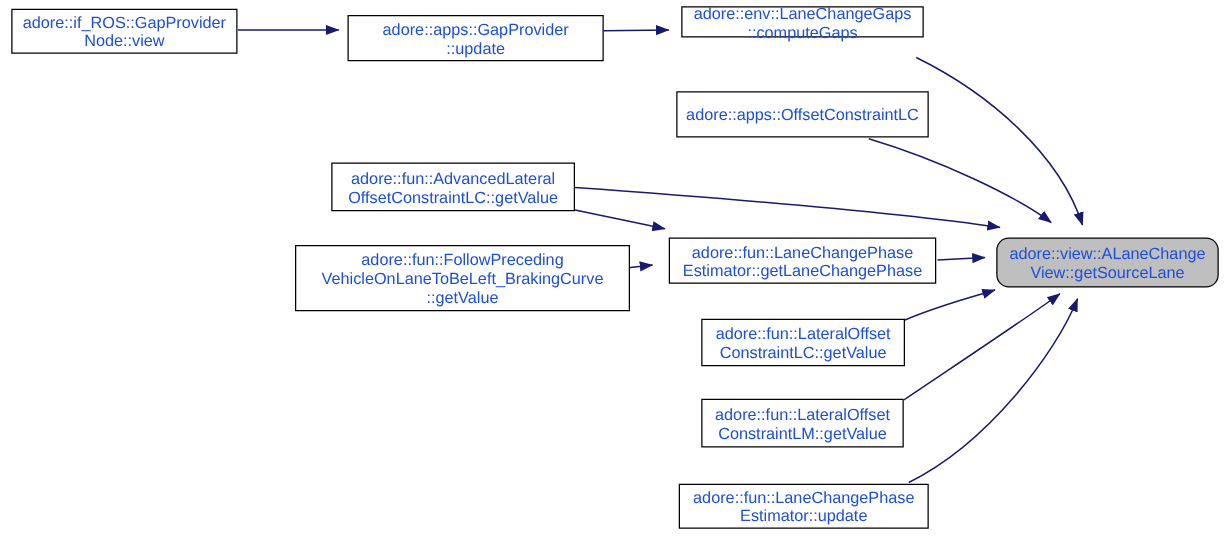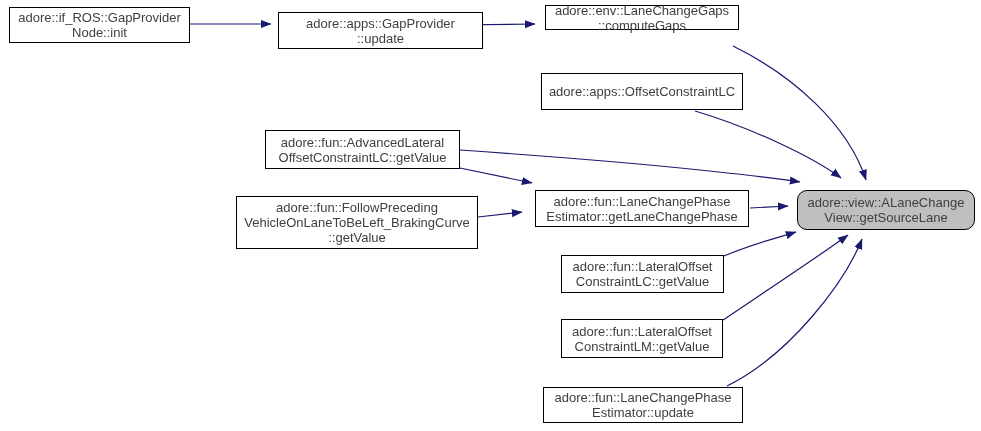--- a/index.html
+++ b/index.html
@@ -9,21 +9,21 @@
     background:#ffffff;
     font-family:"Liberation Sans", sans-serif;
     overflow:hidden;
   }
   #edges{position:absolute;left:0;top:0;width:981px;height:431px;}
   .node{
     position:absolute;
     box-sizing:border-box;
     background:#ffffff;
     border:1px solid #000000;
-    color:#404040;
+    color:#1d4ed8;
     font-size:13px;
     line-height:15px;
     display:flex;
     flex-direction:column;
     align-items:center;
     justify-content:center;
     text-align:center;
     white-space:nowrap;
     cursor:pointer;
   }
@@ -56,21 +56,21 @@
       <path d="M 478,217 L 522,212" marker-end="url(#arr)"></path>
       <path d="M 750,208 L 788,206" marker-end="url(#arr)"></path>
       <path d="M 724,256 C 752,244 780,237 796,232" marker-end="url(#arr)"></path>
       <path d="M 723,320 C 766,291 822,254 848,235" marker-end="url(#arr)"></path>
       <path d="M 727,386 C 790,355 845,282 862,239" marker-end="url(#arr)"></path>
     </g>
   </svg>
 
   <div class="node thick" style="left:9px;top:7px;width:181px;height:36px;">
     <span class="ln">adore::if_ROS::GapProvider</span>
-    <span class="ln">Node::init</span>
+    <span class="ln">Node::view</span>
   </div>
 
   <div class="node" style="left:278px;top:12px;width:205px;height:37px;">
     <span class="ln">adore::apps::GapProvider</span>
     <span class="ln">::update</span>
   </div>
 
   <div class="node" style="left:545px;top:5px;width:194px;height:25px;">
     <span class="ln">adore::env::LaneChangeGaps</span>
     <span class="ln">::computeGaps</span>
@@ -78,21 +78,21 @@
 
   <div class="node" style="left:541px;top:73px;width:202px;height:37px;">
     <span class="ln">adore::apps::OffsetConstraintLC</span>
   </div>
 
   <div class="node" style="left:265px;top:130px;width:195px;height:39px;">
     <span class="ln">adore::fun::AdvancedLateral</span>
     <span class="ln">OffsetConstraintLC::getValue</span>
   </div>
 
-  <div class="node thick" style="left:236px;top:196px;width:242px;height:53px;">
+  <div class="node thick" style="left:236px;top:196px;width:268px;height:53px;">
     <span class="ln">adore::fun::FollowPreceding</span>
     <span class="ln">VehicleOnLaneToBeLeft_BrakingCurve</span>
     <span class="ln">::getValue</span>
   </div>
 
   <div class="node" style="left:535px;top:190px;width:214px;height:37px;">
     <span class="ln">adore::fun::LaneChangePhase</span>
     <span class="ln">Estimator::getLaneChangePhase</span>
   </div>
 

